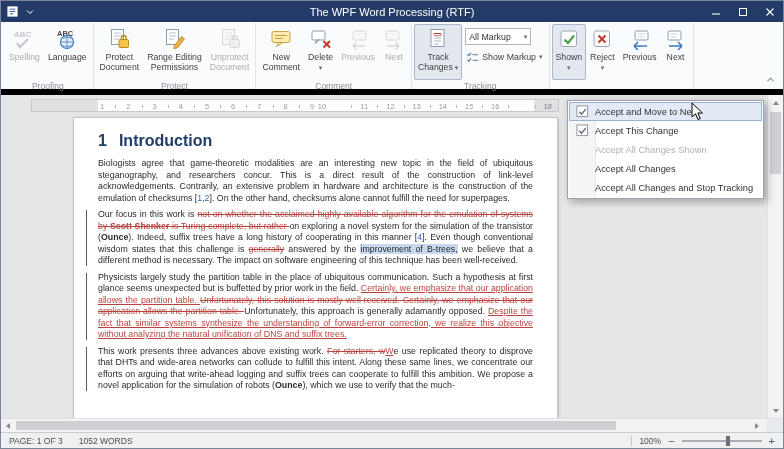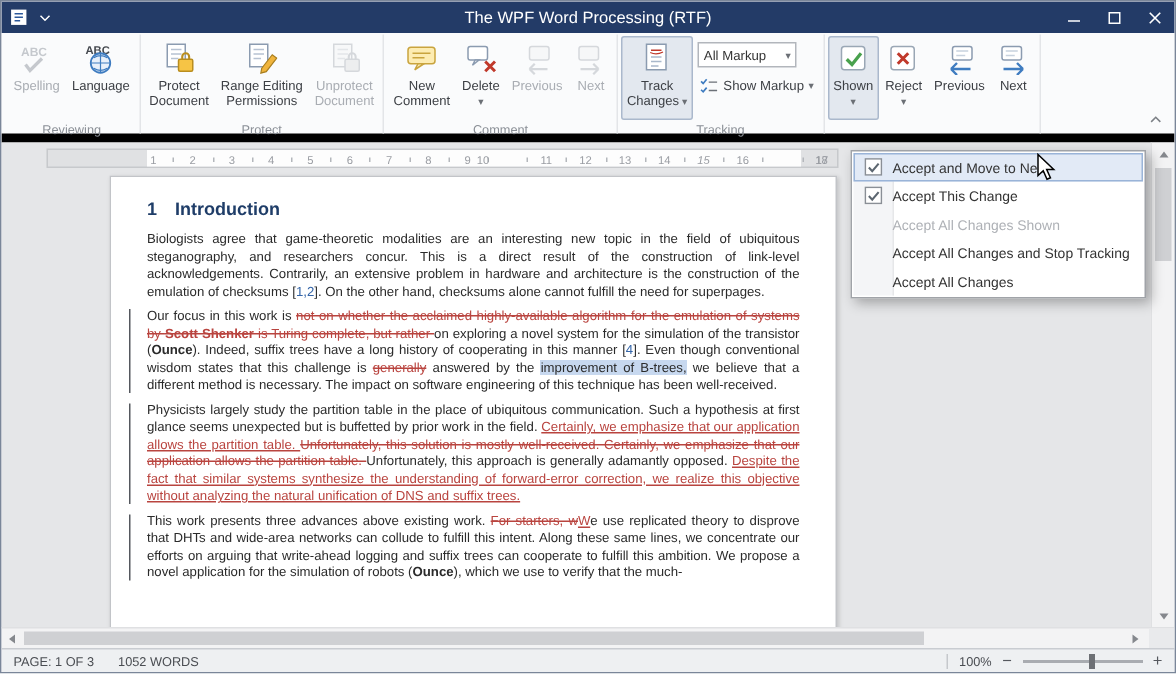--- a/index.html
+++ b/index.html
@@ -47,21 +47,21 @@
   .ribbon-collapse svg{width:9px;height:7px;}
 
   
   .workspace{flex:1;background:#e5e6e8;position:relative;overflow:hidden;}
   .ruler{position:absolute;left:30px;top:4px;width:528px;height:13px;background:#e0e1e3;border:1px solid #c7c9cc;}
   .ruler-inner{position:absolute;left:66px;top:0;bottom:0;width:436px;background:#fdfdfd;}
   .ruler-num{position:absolute;top:1.5px;font-size:7.5px;color:#9a9da3;transform:translateX(-50%);}
   .ruler-tick{position:absolute;top:5px;width:1px;height:3px;background:#b4b7bc;}
   .page{position:absolute;left:72px;top:22px;width:485px;height:560px;background:#fff;border:1px solid #c2c4c8;
     box-shadow:1px 1px 3px rgba(0,0,0,.15);padding:10px 24px 0;}
-  .heading{font-size:12px;font-weight:bold;color:#1f3d68;margin:4px 0 8px;}
+  .heading{font-size:16px;font-weight:bold;color:#1f3d68;margin:4px 0 8px;}
   .heading .hnum{margin-right:12px;}
   .para{font-size:8.8px;line-height:11.5px;text-align:justify;color:#2b2b2b;margin:0 0 5px;position:relative;}
   .para.changed::before{content:"";position:absolute;left:-12px;top:1px;bottom:1px;width:1px;background:#55585e;}
   .run.del{color:#b9443f;text-decoration:line-through;}
   .run.ins{color:#b9443f;text-decoration:underline;}
   .run.bold{font-weight:bold;}
   .run.link{color:#3465a8;}
   .run.hl{background:#c7d8ef;}
   .comment-box{position:absolute;left:564px;top:128px;width:193px;background:#e6e2f2;border:1px solid #d4cde9;
     padding:4px 6px;font-size:8.6px;line-height:11px;color:#333;}
@@ -165,21 +165,21 @@
                   <text x="1" y="8" font-size="7.5" font-weight="bold" fill="#44484e">ABC</text>
                   <circle cx="11" cy="14" r="6.5" fill="#e8f0fa" stroke="#3f7cc0" stroke-width="1.2"></circle>
                   <path d="M4.5 14h13M11 7.5v13M6.5 10.5a8.5 8.5 0 0 1 9 0M6.5 17.5a8.5 8.5 0 0 0 9 0" stroke="#3f7cc0" stroke-width="0.8" fill="none"></path>
                 </svg>
               </span>
               <div class="rbtn-label">
                 <div class="rbtn-line">Language</div>
               </div>
             </div>
           </div>
-          <div class="rgroup-label">Reviewing</div>
+          <div class="rgroup-label">Proofing</div>
         </div>
         <div class="rgroup">
           <div class="rgroup-content">
             <div class="rbtn">
               <span class="icon">
                 <svg viewBox="0 0 22 22">
                   <rect x="3.5" y="1.5" width="12" height="15" fill="#fff" stroke="#8b9bb0"></rect>
                   <path d="M6 5h7M6 8h7M6 11h5" stroke="#b7c2d2"></path>
                   <rect x="11" y="11.5" width="9.5" height="8" rx="1" fill="#f6c445" stroke="#b98d1e"></rect>
                   <path d="M13.5 11.5V9.8a2.3 2.3 0 0 1 4.6 0v1.7" fill="none" stroke="#b98d1e" stroke-width="1.4"></path>
@@ -477,25 +477,25 @@
           </svg>
         </span>
         <span class="mi-label">Accept This Change</span>
       </div>
       <div class="menu-item disabled">
         <span class="mi-icon"></span>
         <span class="mi-label">Accept All Changes Shown</span>
       </div>
       <div class="menu-item">
         <span class="mi-icon"></span>
-        <span class="mi-label">Accept All Changes and Stop Tracking</span>
+        <span class="mi-label">Accept All Changes</span>
       </div>
       <div class="menu-item">
         <span class="mi-icon"></span>
-        <span class="mi-label">Accept All Changes</span>
+        <span class="mi-label">Accept All Changes and Stop Tracking</span>
       </div>
     </div>
 
   <div class="cursor">
     <svg width="13" height="19" viewBox="0 0 13 19">
         <path d="M1 1L1 15L4.5 11.8L7 17.5L9.3 16.5L6.8 11L11.5 11Z" fill="#fff" stroke="#000" stroke-width="1"></path>
       </svg>
   </div>
 
 </div>

